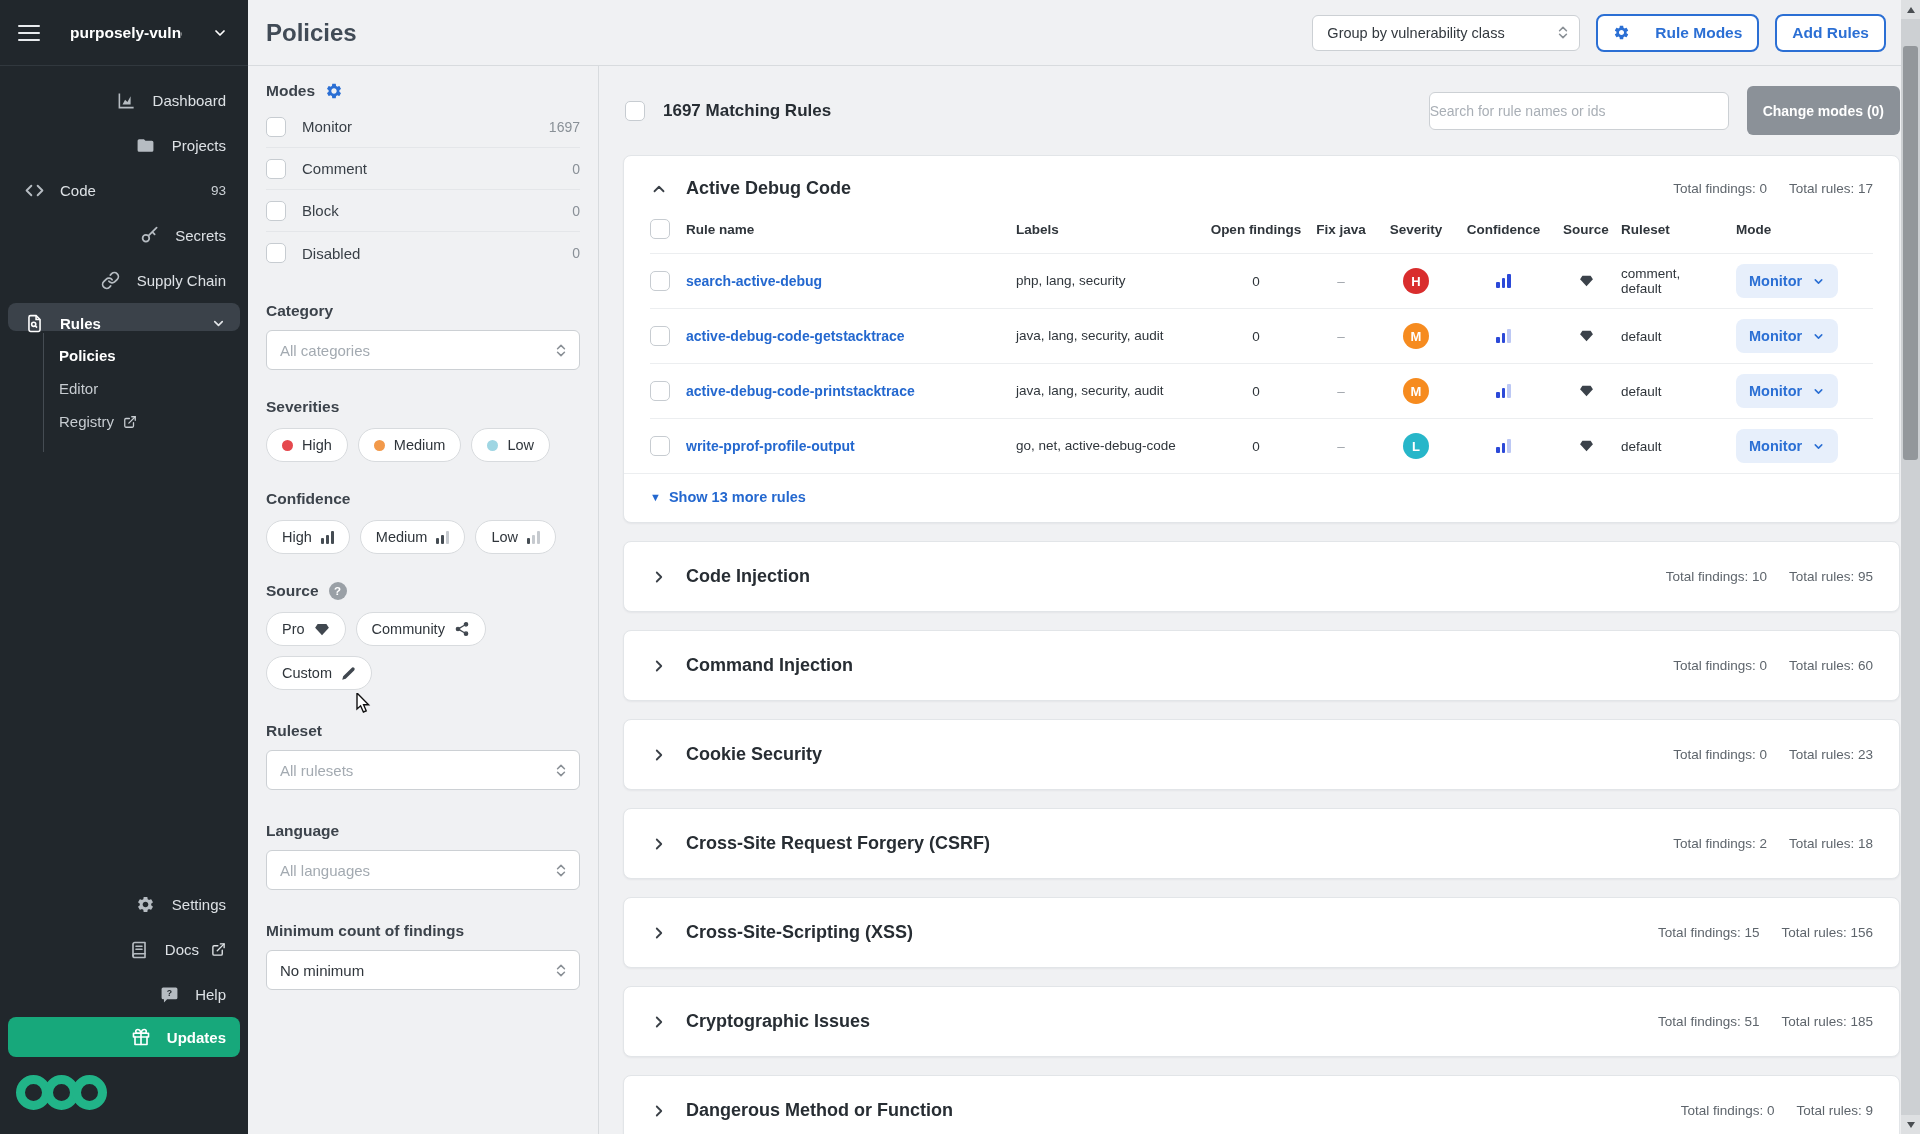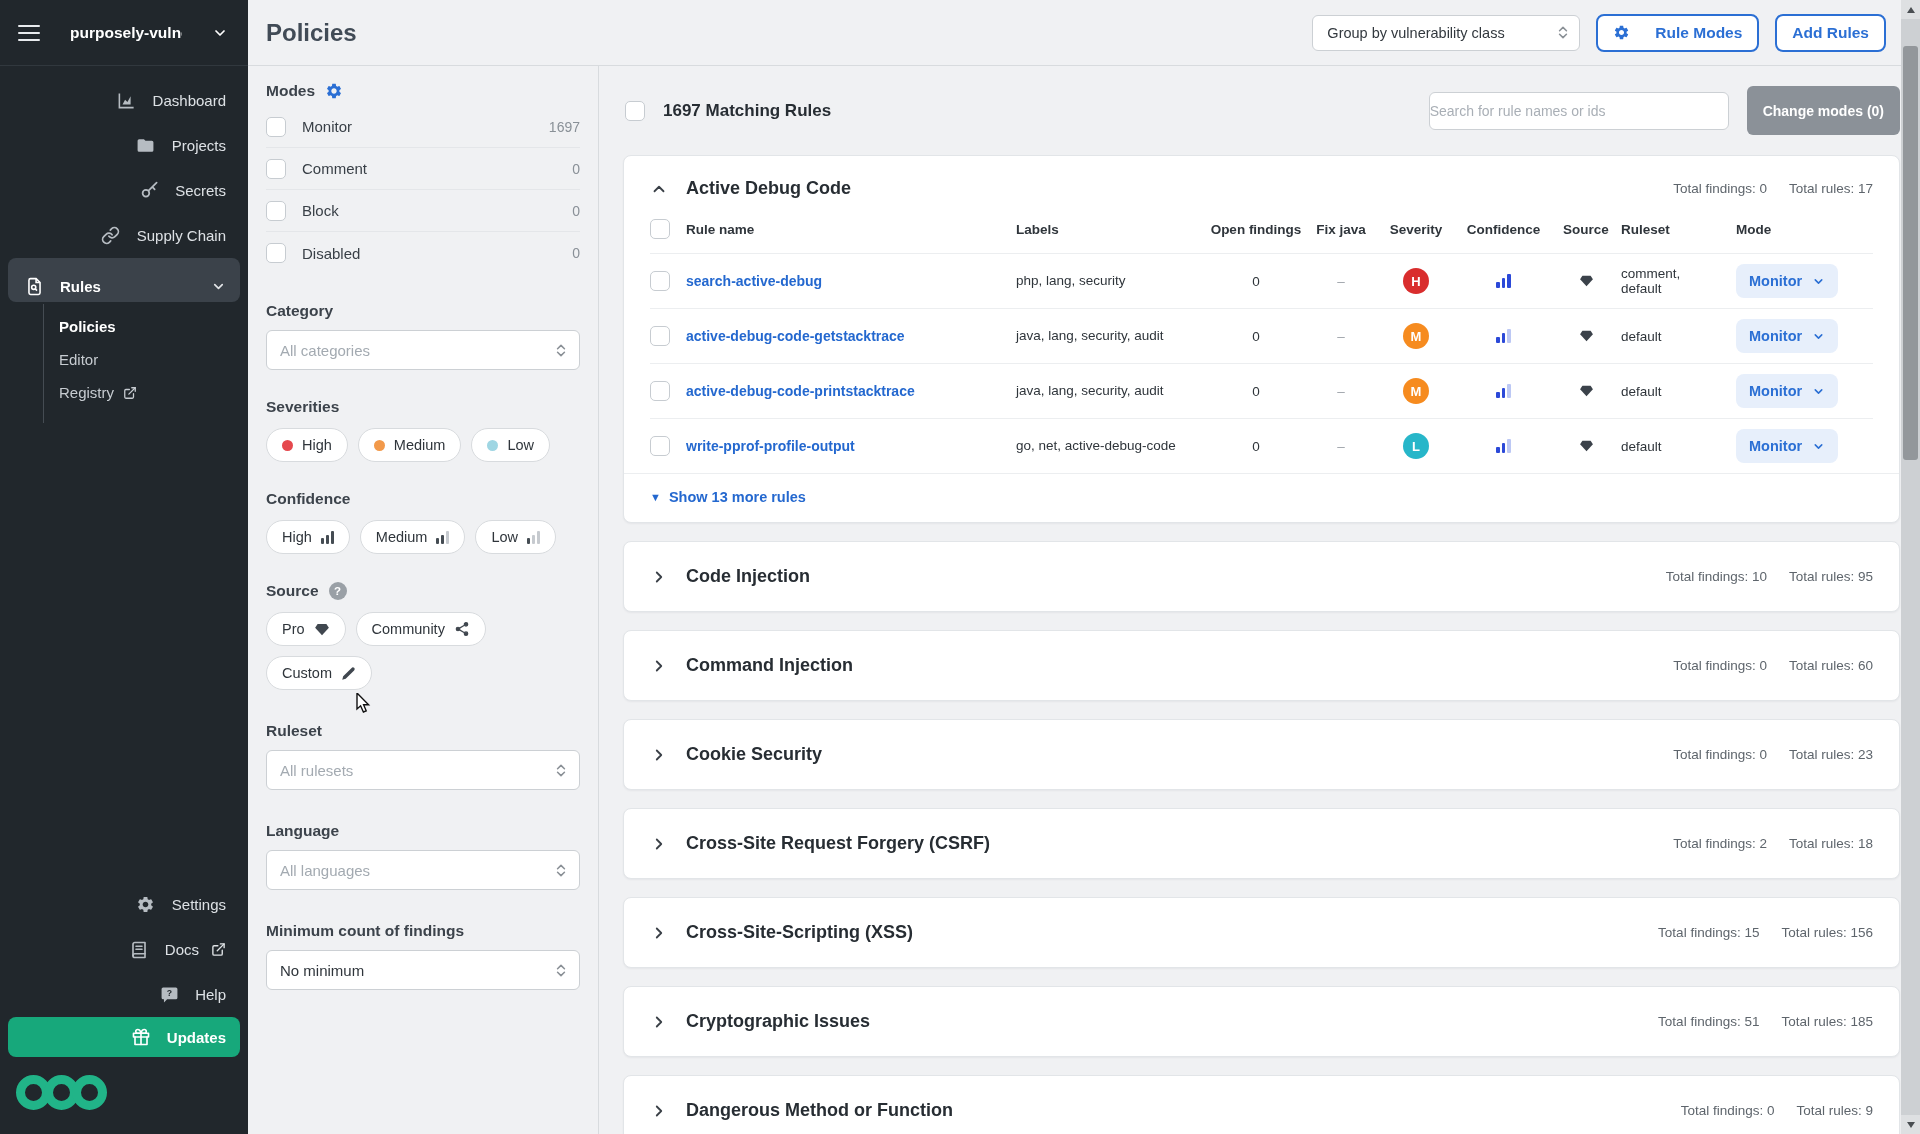--- a/index.html
+++ b/index.html
@@ -10,21 +10,21 @@
   
   .sidebar { width:248px; min-width:248px; background:#21272c; color:#dfe3e6; display:flex; flex-direction:column; height:100%; }
   .org-row { height:66px; min-height:66px; display:flex; align-items:center; padding:0 20px 0 18px; gap:30px; border-bottom:1px solid #31383e; }
   .hamburger { width:22px; display:flex; flex-direction:column; gap:5px; cursor:pointer; }
   .hamburger i { height:2px; background:#e8ebee; border-radius:1px; }
   .org-name { font-size:15.5px; font-weight:700; color:#fff; flex:1; white-space:nowrap; overflow:hidden; }
   .nav { padding-top:12px; }
   .nav-item { height:45px; display:flex; align-items:center; gap:16px; padding:0 22px 0 24px; font-size:15px; color:#dde1e5; cursor:pointer;justify-content:flex-end; }
   .nav-item .nicon { width:20px; height:20px; display:flex; align-items:center; justify-content:center; color:#b6bcc2; }
   .nav-item .badge { margin-left:auto; font-size:13.5px; color:#ccd1d6; }
-  .nav-item.active { background:#3b424a; margin:0 8px; border-radius:8px; padding:13px 14px 0 16px; height:44px; font-weight:700; color:#fff; }
+  .nav-item.active { background:#3b424a; margin:0 8px; border-radius:8px; padding:13px 14px 0 16px; height:28px; font-weight:700; color:#fff; }
   .nav-item.active .nicon { color:#fff; }
   .chev-right { margin-left:auto; color:#e2e5e8; }
   .subnav { position:relative; padding:8px 0 6px; }
   .subnav:before { content:""; position:absolute; left:43px; top:2px; bottom:-8px; width:1px; background:#454c53; }
   .subnav-item { height:33px; display:flex; align-items:center; gap:9px; padding-left:59px; font-size:15px; color:#c7ccd1; cursor:pointer; }
   .subnav-item.active { font-weight:700; color:#fff; }
   .nav-bottom { margin-top:auto; }
   .nav-item.updates { background:#17a87b; margin:0 8px; border-radius:8px; height:40px; color:#fff; font-weight:600; padding:0 14px 0 16px; }
   .nav-item.updates .nicon { color:#fff; }
   .logo { display:flex; align-items:center; margin:18px 0 24px 16px; }
@@ -138,20 +138,30 @@
     <div class="nav-item">
       <span class="nicon">
         <svg width="19" height="19" viewBox="0 0 24 24" fill="currentColor">
             <path d="M10 4l2 2h8a2 2 0 0 1 2 2v10a2 2 0 0 1-2 2H4a2 2 0 0 1-2-2V6a2 2 0 0 1 2-2h6z"></path>
           </svg>
       </span>
       <span>Projects</span>
     </div>
     <div class="nav-item">
       <span class="nicon">
+        <svg width="19" height="19" viewBox="0 0 24 24" fill="none" stroke="currentColor" stroke-width="2.4" stroke-linecap="round" stroke-linejoin="round">
+            <polyline points="16 18 22 12 16 6"></polyline>
+            <polyline points="8 6 2 12 8 18"></polyline>
+          </svg>
+      </span>
+      <span>Code</span>
+      <span class="badge">93</span>
+    </div>
+    <div class="nav-item">
+      <span class="nicon">
         <svg width="19" height="19" viewBox="0 0 24 24" fill="none" stroke="currentColor" stroke-width="2.2" stroke-linecap="round">
             <circle cx="7.5" cy="15.5" r="4.2"></circle>
             <path d="M10.8 12.2L21 2M15.5 7.5l3 3"></path>
           </svg>
       </span>
       <span>Secrets</span>
     </div>
     <div class="nav-item">
       <span class="nicon">
         <svg width="19" height="19" viewBox="0 0 24 24" fill="none" stroke="currentColor" stroke-width="2.2" stroke-linecap="round" stroke-linejoin="round">

